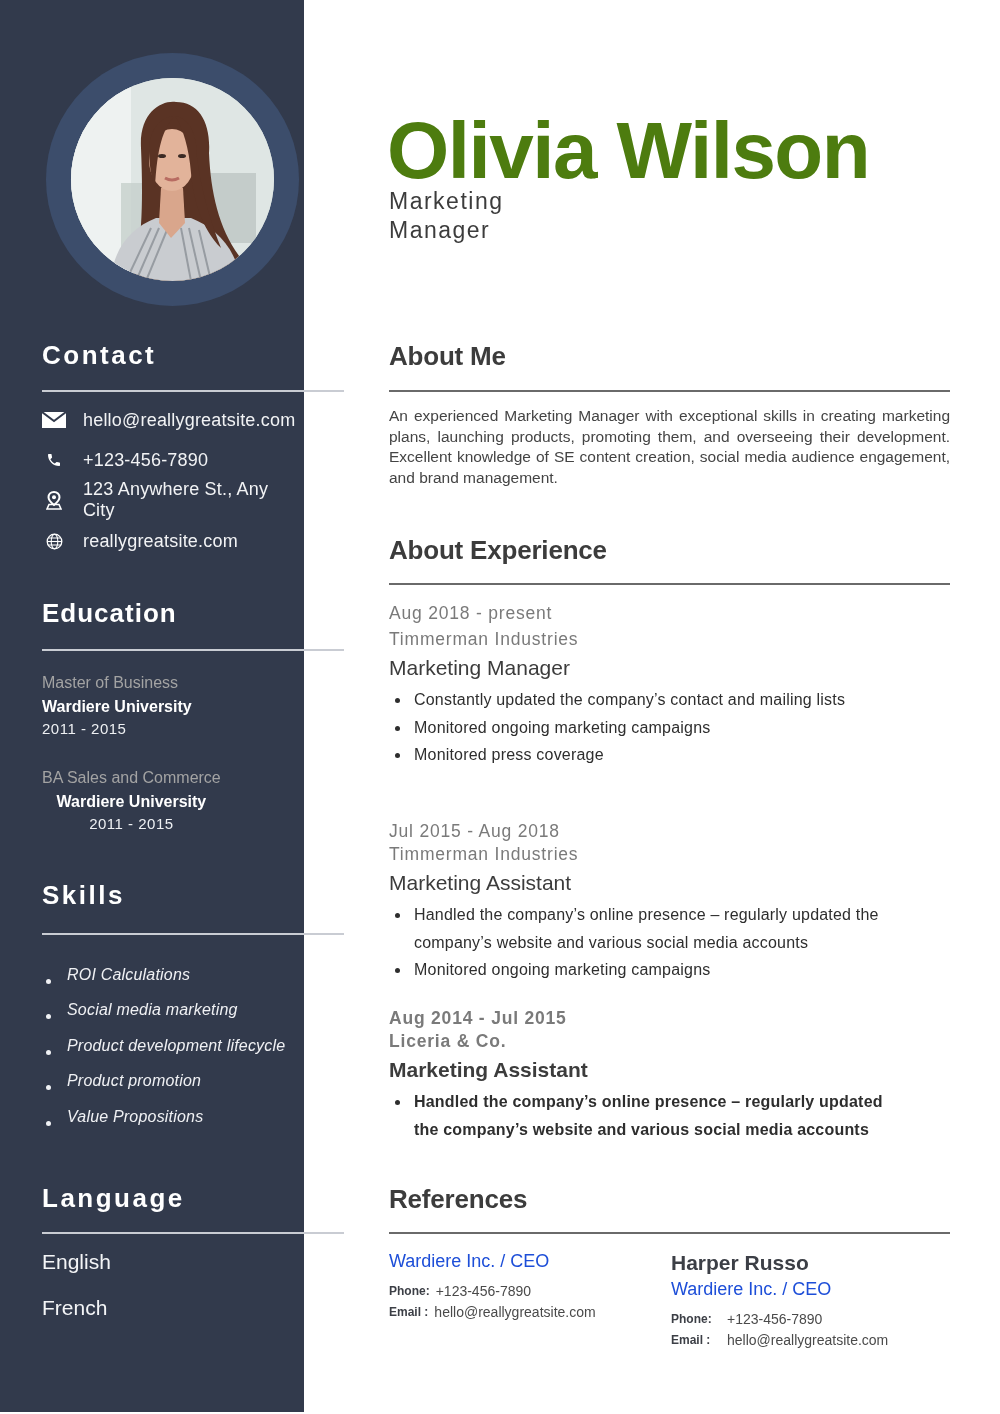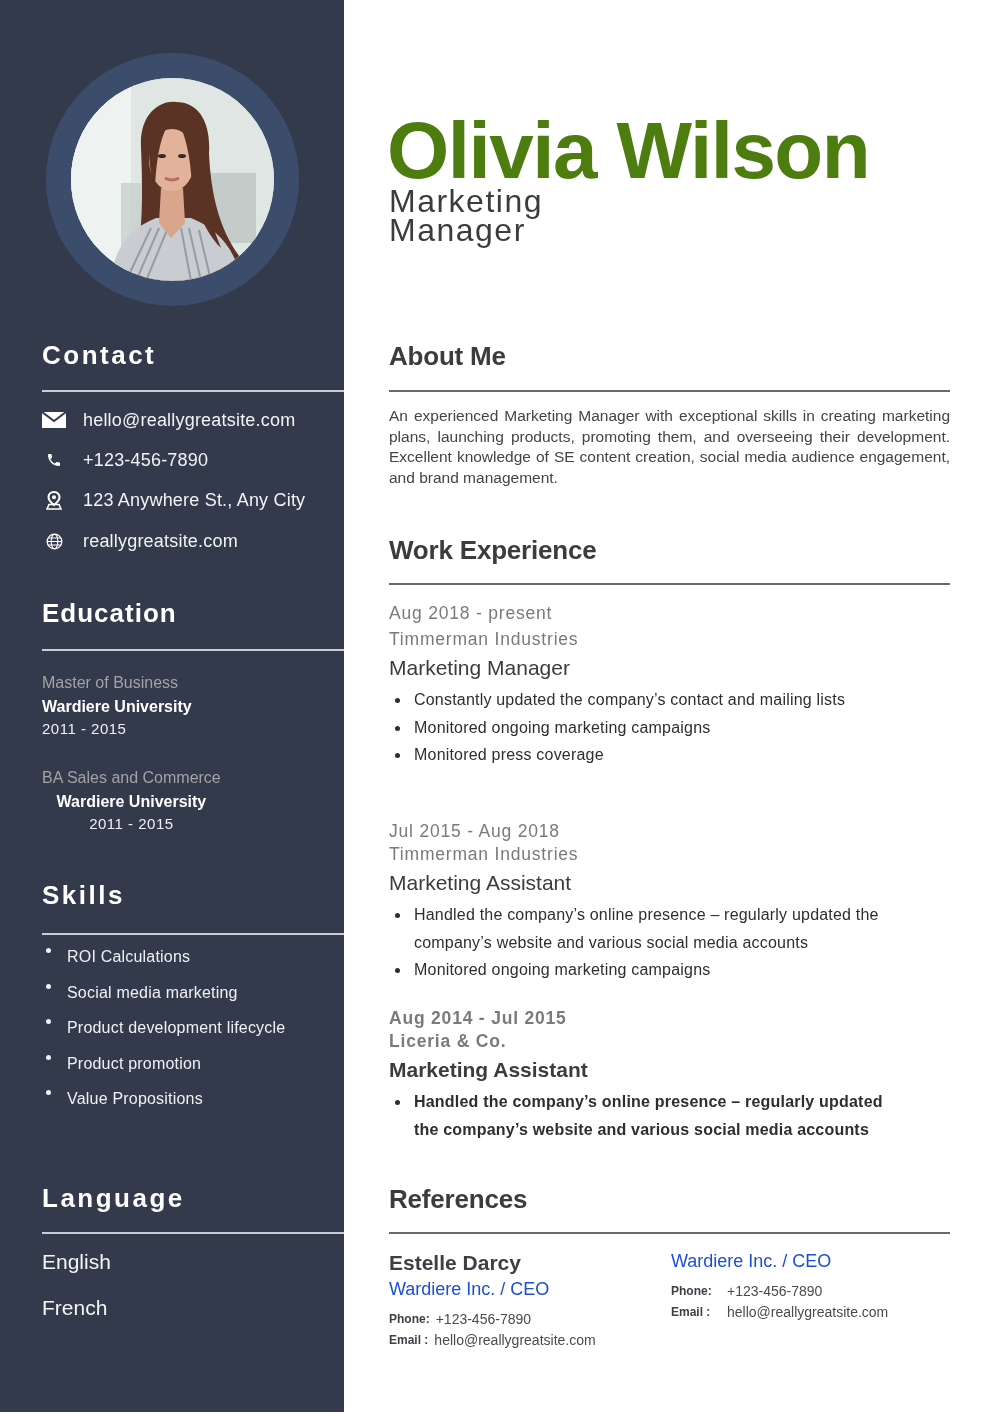--- a/index.html
+++ b/index.html
@@ -1,21 +1,21 @@
 <!DOCTYPE html>
 <html><head>
 <meta charset="utf-8">
 <style>
   * { margin: 0; padding: 0; box-sizing: border-box; }
   html, body { width: 1000px; height: 1414px; background: #ffffff; overflow: hidden; }
   body { position: relative; font-family: "Liberation Sans", "DejaVu Sans", sans-serif; color: #3c3c3c; }
 
   
   .sidebar {
-    position: absolute; left: 0; top: 0; width: 344px; height: 1412px;
+    position: absolute; left: 0; top: 0; width: 304px; height: 1412px;
     background: #323a4c; color: #ffffff;
   }
   .photo-ring {
     position: absolute; left: 46px; top: 53px; width: 253px; height: 253px;
     border-radius: 50%; background: #3c4d6b;
   }
   .photo {
     position: absolute; left: 25px; top: 25px; width: 203px; height: 203px;
     border-radius: 50%; overflow: hidden;
     background: linear-gradient(135deg, #e6ecea 0%, #d5dfdc 45%, #c8d2cf 100%);
@@ -38,35 +38,35 @@
   .contact-icon svg { display: block; }
   .contact-text { margin-left: 17px; font-size: 18px; color: #f2f3f5; letter-spacing: 0.2px; }
 
   .edu-item { position: absolute; left: 42px; }
   .edu-degree { font-size: 16px; color: #a3a3a3; line-height: 26px; }
   .edu-school { font-size: 16px; font-weight: 700; color: #ffffff; line-height: 22px; }
   .edu-years { font-size: 15px; color: #eef0f3; line-height: 22px; letter-spacing: 0.5px; }
 
   .skills-list { position: absolute; left: 46px; top: 948px; list-style: none; }
   .skills-list li {
-    height: 35.5px; font-size: 16px; color: #f0f1f4; display: flex; align-items: flex-start; letter-spacing: 0.2px;
+    height: 35.5px; font-size: 16px; color: #f0f1f4; display: flex; align-items: flex-end; letter-spacing: 0.2px; font-style: italic;
   }
   .skills-list li .dot {
     width: 5px; height: 5px; border-radius: 50%; background: #f0f1f4; margin-right: 16px; flex: none;
   }
 
   .lang-item { position: absolute; left: 42px; font-size: 21px; color: #f4f5f7; }
 
   
   .name {
     position: absolute; left: 387px; top: 106px; font-size: 80px; font-weight: 700;
     color: #4d7c0f; letter-spacing: -1.5px; line-height: 90px; white-space: nowrap;
   }
   .role {
-    position: absolute; left: 389px; top: 187px; font-size: 32px; color: #3c3c3c;
+    position: absolute; left: 389px; top: 187px; font-size: 23px; color: #3c3c3c;
     line-height: 29px; letter-spacing: 1.5px;
   }
   .main-heading {
     position: absolute; left: 389px; font-size: 26px; font-weight: 700; color: #3c3c3c;
     letter-spacing: -0.2px;
   }
   .main-rule {
     position: absolute; left: 389px; width: 561px; height: 2px; background: #6a6a6a;
   }
   .about-text {
@@ -223,21 +223,21 @@
 <div class="name">Olivia Wilson</div>
 <div class="role">
   <div>Marketing</div>
   <div>Manager</div>
 </div>
 
 <div class="main-heading" style="top:341px;">About Me</div>
 <div class="main-rule" style="top:390px;"></div>
 <div class="about-text">An experienced Marketing Manager with exceptional skills in creating marketing plans, launching products, promoting them, and overseeing their development. Excellent knowledge of SE content creation, social media audience engagement, and brand management.</div>
 
-<div class="main-heading" style="top:535px;">Work Experience</div>
+<div class="main-heading" style="top:535px;">About Experience</div>
 <div class="main-rule" style="top:583px;"></div>
 
 <div class="job" style="top:600px;">
   <div class="job-date" style="line-height:26px;">Aug 2018 - present</div>
   <div class="job-company" style="line-height:26px;">Timmerman Industries</div>
   <div class="job-title" style="line-height:32px;">Marketing Manager</div>
   <ul class="job-bullets" style="margin-top:2px;">
     <li>Constantly updated the company’s contact and mailing lists</li>
     <li>Monitored ongoing marketing campaigns</li>
     <li>Monitored press coverage</li>
@@ -260,33 +260,33 @@
   <div class="job-title" style="line-height:34px;">Marketing Assistant</div>
   <ul class="job-bullets" style="margin-top:1px;width:515px;">
     <li>Handled the company’s online presence – regularly updated the company’s website and various social media accounts</li>
   </ul>
 </div>
 
 <div class="main-heading" style="top:1184px;">References</div>
 <div class="main-rule" style="top:1232px;"></div>
 
 <div class="ref" style="left:389px;">
-  <div class="ref-name">Estelle Darcy</div>
   <div class="ref-org">Wardiere Inc. / CEO</div>
   <div class="ref-line">
     <span class="ref-label">Phone:</span>
     <span class="ref-val">+123-456-7890</span>
   </div>
   <div class="ref-line">
     <span class="ref-label">Email :</span>
     <span class="ref-val">hello@reallygreatsite.com</span>
   </div>
 </div>
 
 <div class="ref" style="left:671px;">
+  <div class="ref-name">Harper Russo</div>
   <div class="ref-org">Wardiere Inc. / CEO</div>
   <div class="ref-line">
     <span class="ref-label" style="width:50px;">Phone:</span>
     <span class="ref-val">+123-456-7890</span>
   </div>
   <div class="ref-line">
     <span class="ref-label" style="width:50px;">Email :</span>
     <span class="ref-val">hello@reallygreatsite.com</span>
   </div>
 </div>

